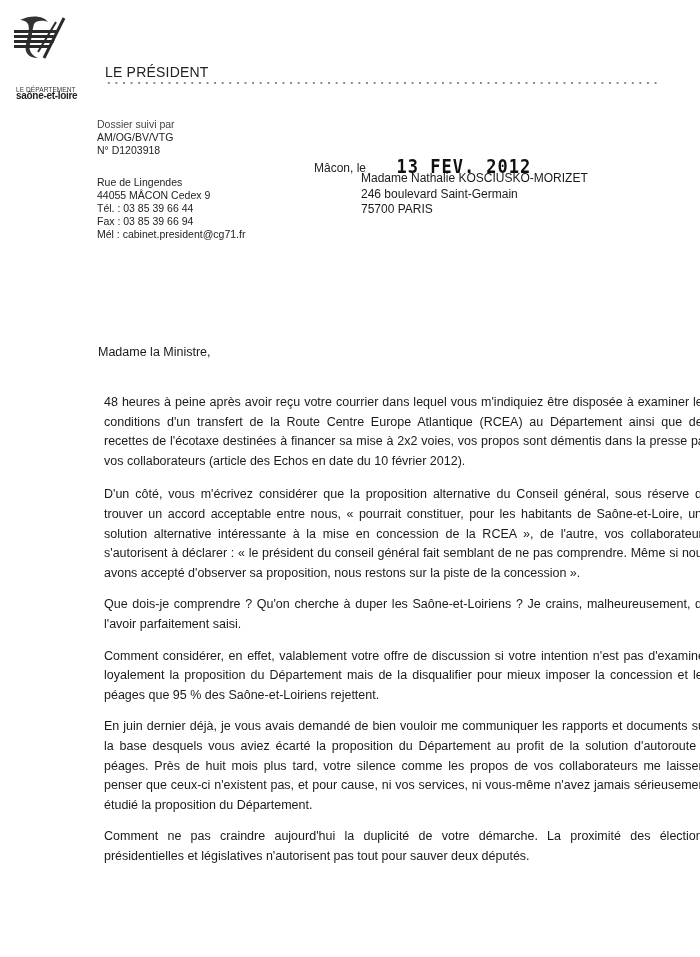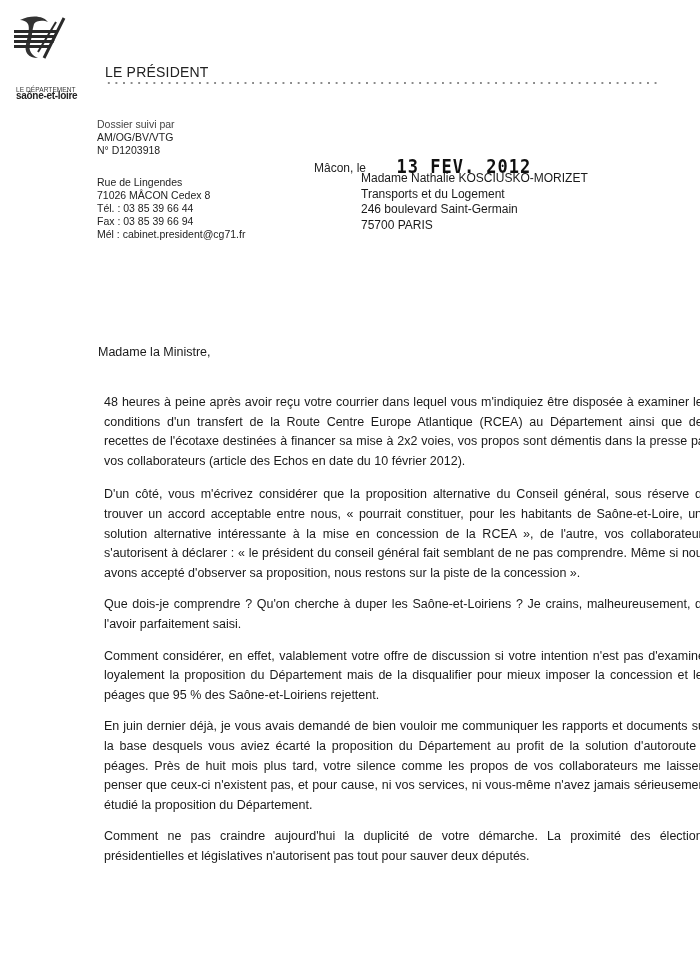--- a/index.html
+++ b/index.html
@@ -54,34 +54,33 @@
 
 <div class="president">LE PRÉSIDENT</div>
 <div class="dots"></div>
 
 <div class="sender">
   <div class="l1">Dossier suivi par</div>
   <div>AM/OG/BV/VTG</div>
   <div>N° D1203918</div>
   <div class="gap"></div>
   <div>Rue de Lingendes</div>
-  <div>71026 MÂCON Cedex 8</div>
+  <div>44055 MÂCON Cedex 9</div>
   <div>Tél. : 03 85 39 66 44</div>
   <div>Fax : 03 85 39 66 94</div>
   <div>Mél : cabinet.president@cg71.fr</div>
 </div>
 
 <div class="date-line">
   <span class="date-label">Mâcon, le</span>
   <span class="date-stamp">13 FEV. 2012</span>
 </div>
 
 <div class="recipient">
   <div>Madame Nathalie KOSCIUSKO-MORIZET</div>
-  <div>Transports et du Logement</div>
   <div>246 boulevard Saint-Germain</div>
   <div>75700 PARIS</div>
 </div>
 
 <div class="salutation">Madame la Ministre,</div>
 
 <div class="body">
   <p>48 heures à peine après avoir reçu votre courrier dans lequel vous m'indiquiez être disposée à examiner les conditions d'un transfert de la Route Centre Europe Atlantique (RCEA) au Département ainsi que des recettes de l'écotaxe destinées à financer sa mise à 2x2 voies, vos propos sont démentis dans la presse par vos collaborateurs (article des Echos en date du 10 février 2012).</p>
   <p>D'un côté, vous m'écrivez considérer que la proposition alternative du Conseil général, sous réserve de trouver un accord acceptable entre nous, « pourrait constituer, pour les habitants de Saône-et-Loire, une solution alternative intéressante à la mise en concession de la RCEA », de l'autre, vos collaborateurs s'autorisent à déclarer : « le président du conseil général fait semblant de ne pas comprendre. Même si nous avons accepté d'observer sa proposition, nous restons sur la piste de la concession ».</p>
   <p>Que dois-je comprendre ? Qu'on cherche à duper les Saône-et-Loiriens ? Je crains, malheureusement, de l'avoir parfaitement saisi.</p>

